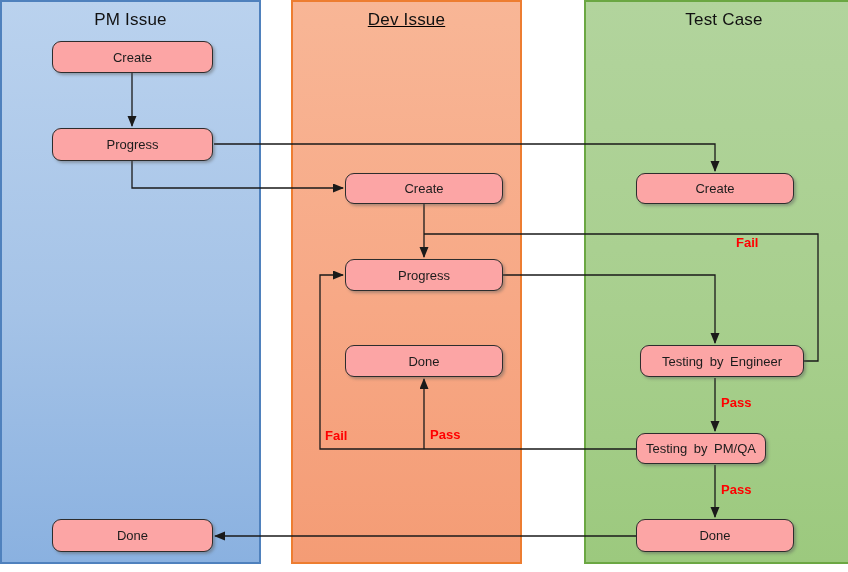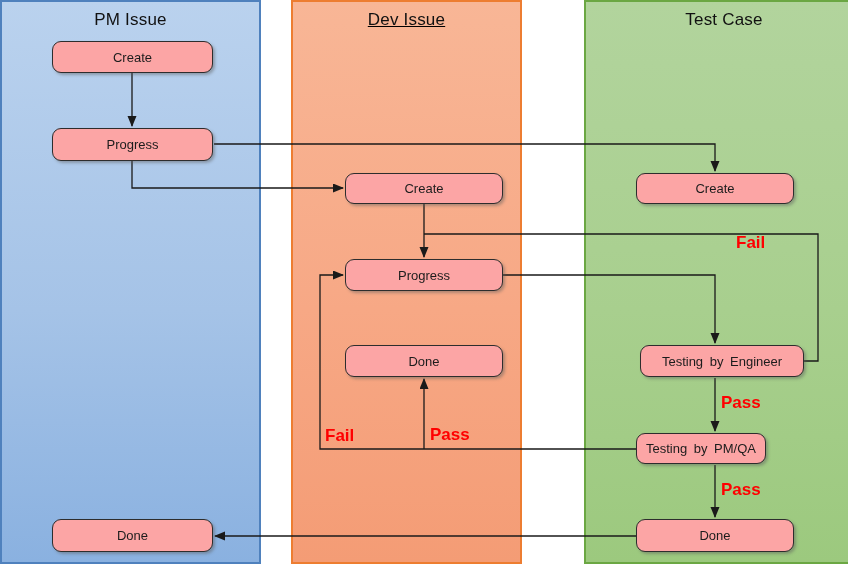--- a/index.html
+++ b/index.html
@@ -31,21 +31,21 @@
   #n-pm-done       { left:52px;  top:519px; width:161px; height:33px; }
   #n-dev-create    { left:345px; top:173px; width:158px; height:31px; }
   #n-dev-progress  { left:345px; top:259px; width:158px; height:32px; }
   #n-dev-done      { left:345px; top:345px; width:158px; height:32px; }
   #n-test-create   { left:636px; top:173px; width:158px; height:31px; }
   #n-test-engineer { left:640px; top:345px; width:164px; height:32px; }
   #n-test-pmqa     { left:636px; top:433px; width:130px; height:31px; }
   #n-test-done     { left:636px; top:519px; width:158px; height:33px; }
   .edges { position:absolute; left:0; top:0; pointer-events:none; }
   .edge-label {
-    position:absolute; font-size:17px; font-weight:bold; color:#ff0000;
+    position:absolute; font-size:13px; font-weight:bold; color:#ff0000;
     line-height:14px; white-space:nowrap;
   }
   #l-fail-top    { left:736px; top:236px; }
   #l-pass-1      { left:721px; top:396px; }
   #l-pass-2      { left:721px; top:483px; }
   #l-pass-3      { left:430px; top:428px; }
   #l-fail-bottom { left:325px; top:429px; }
 </style>
 </head>
 <body>

